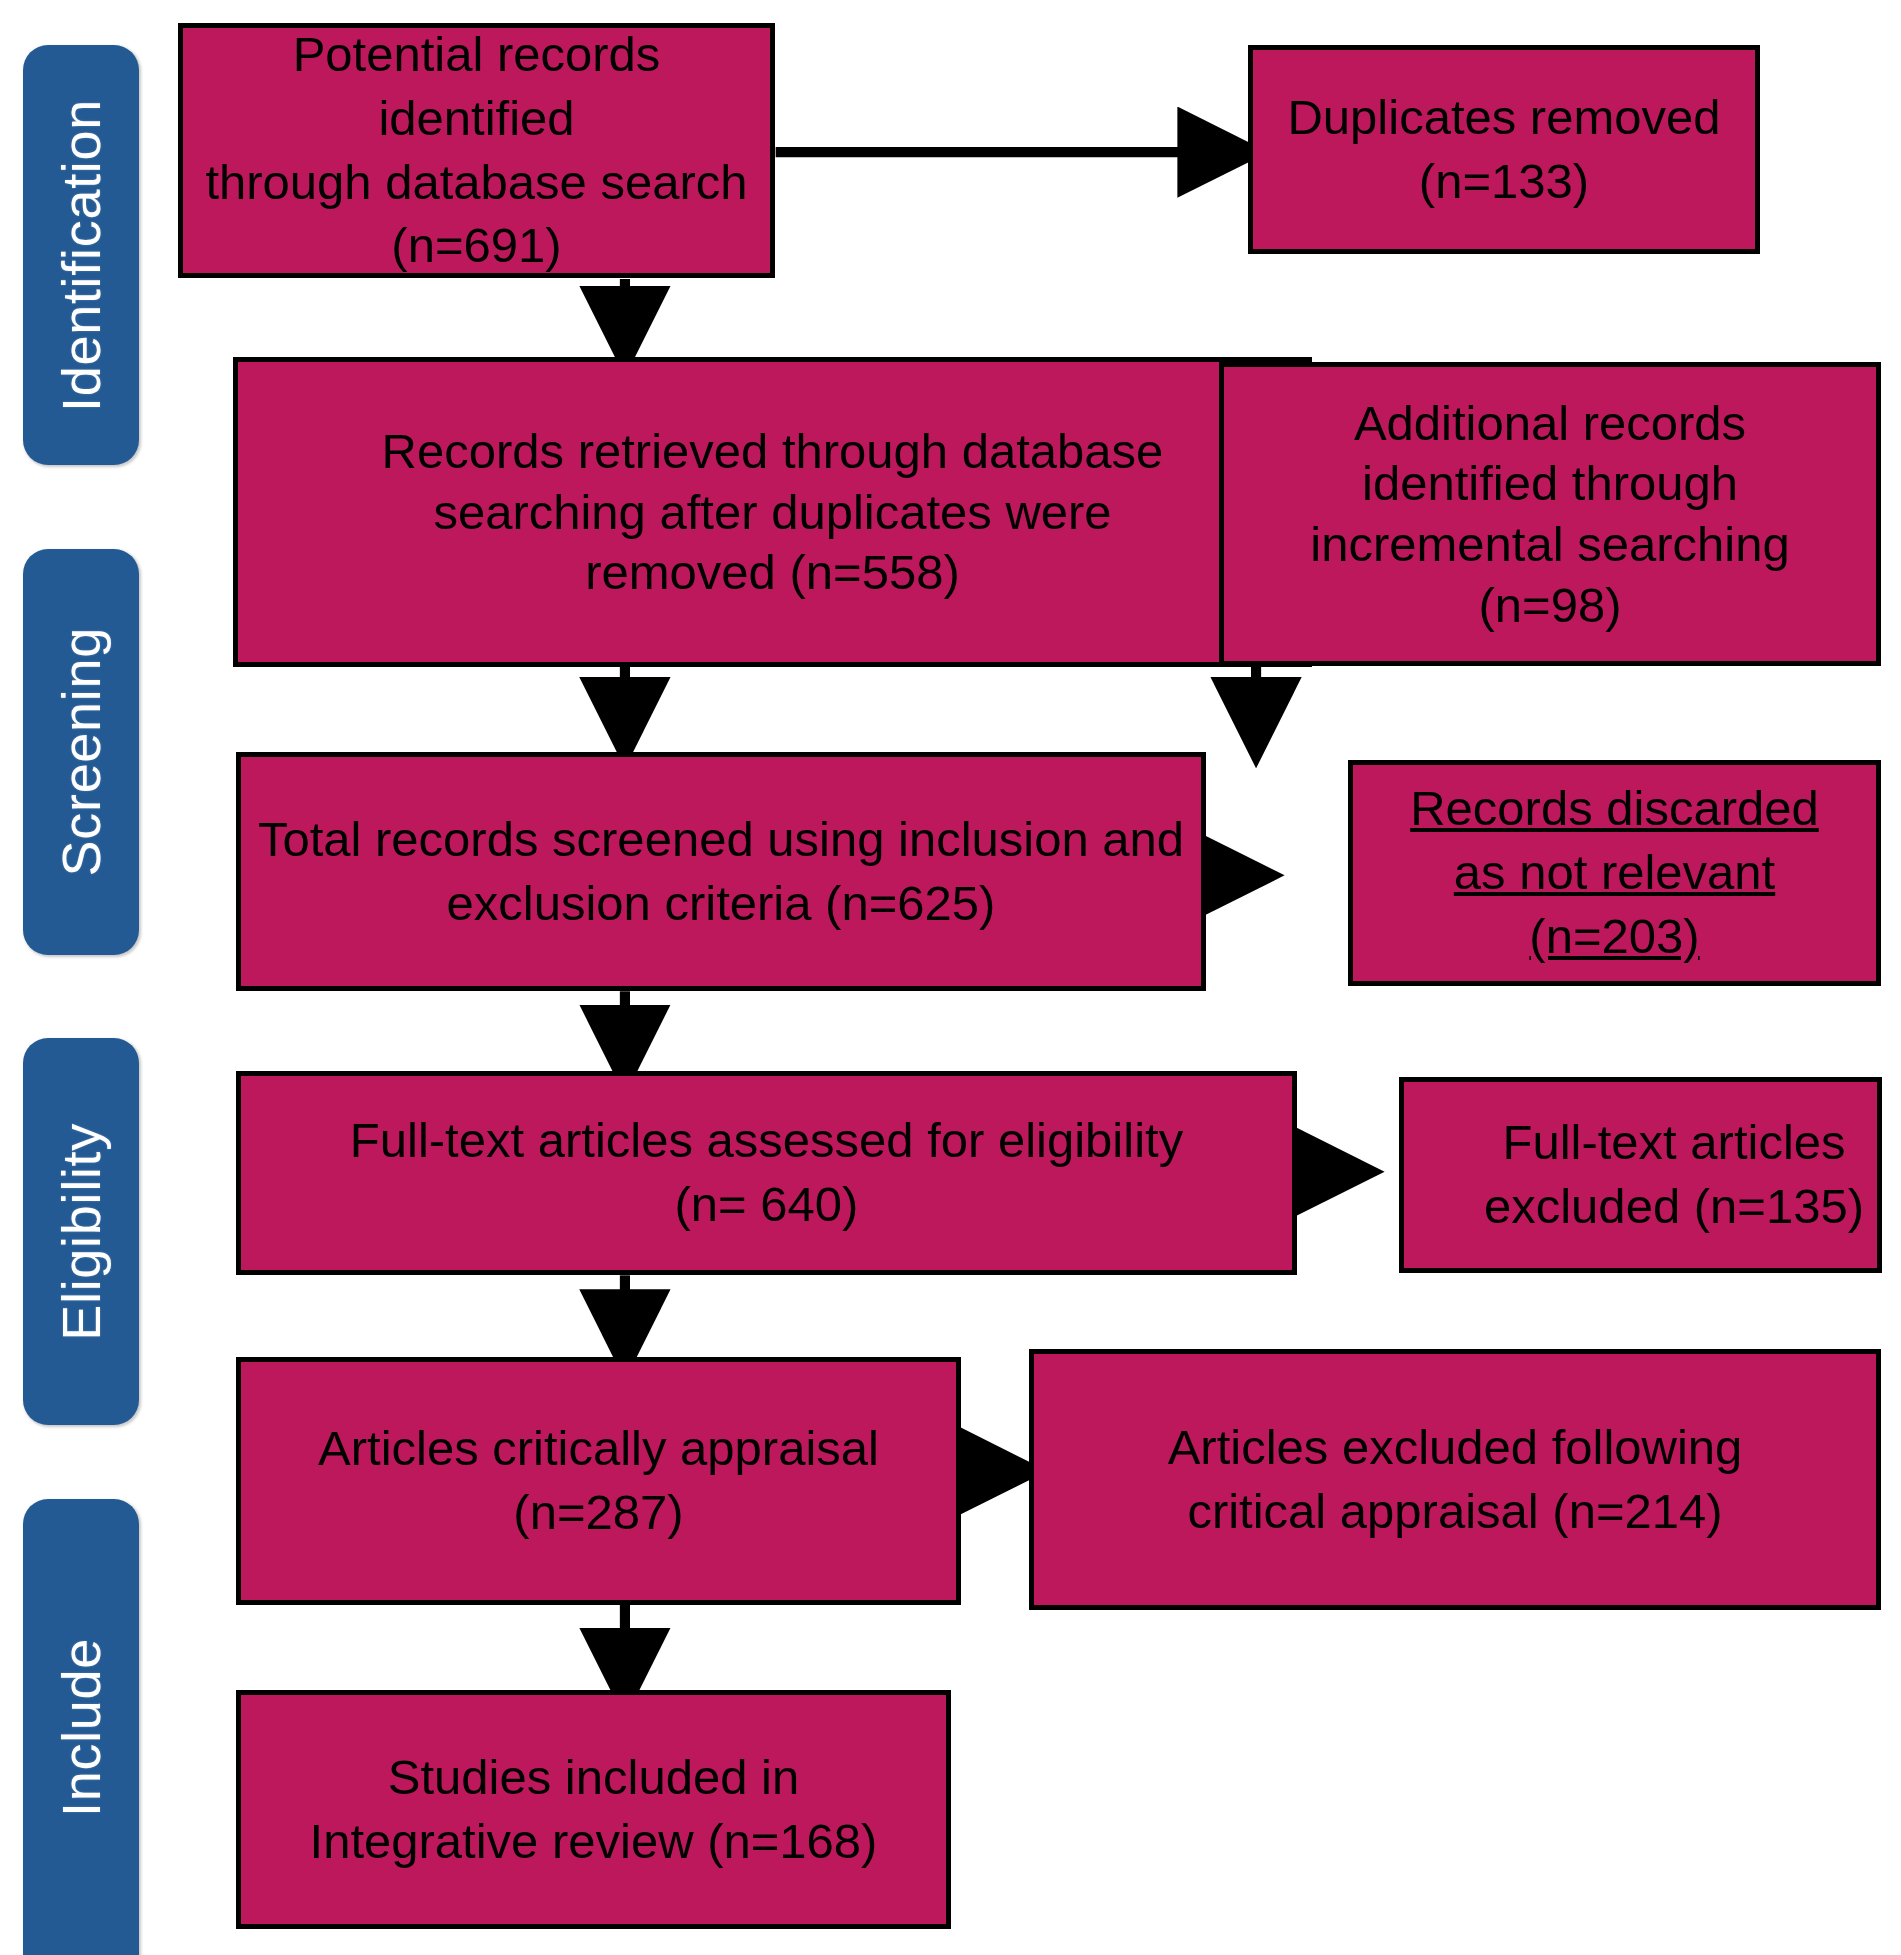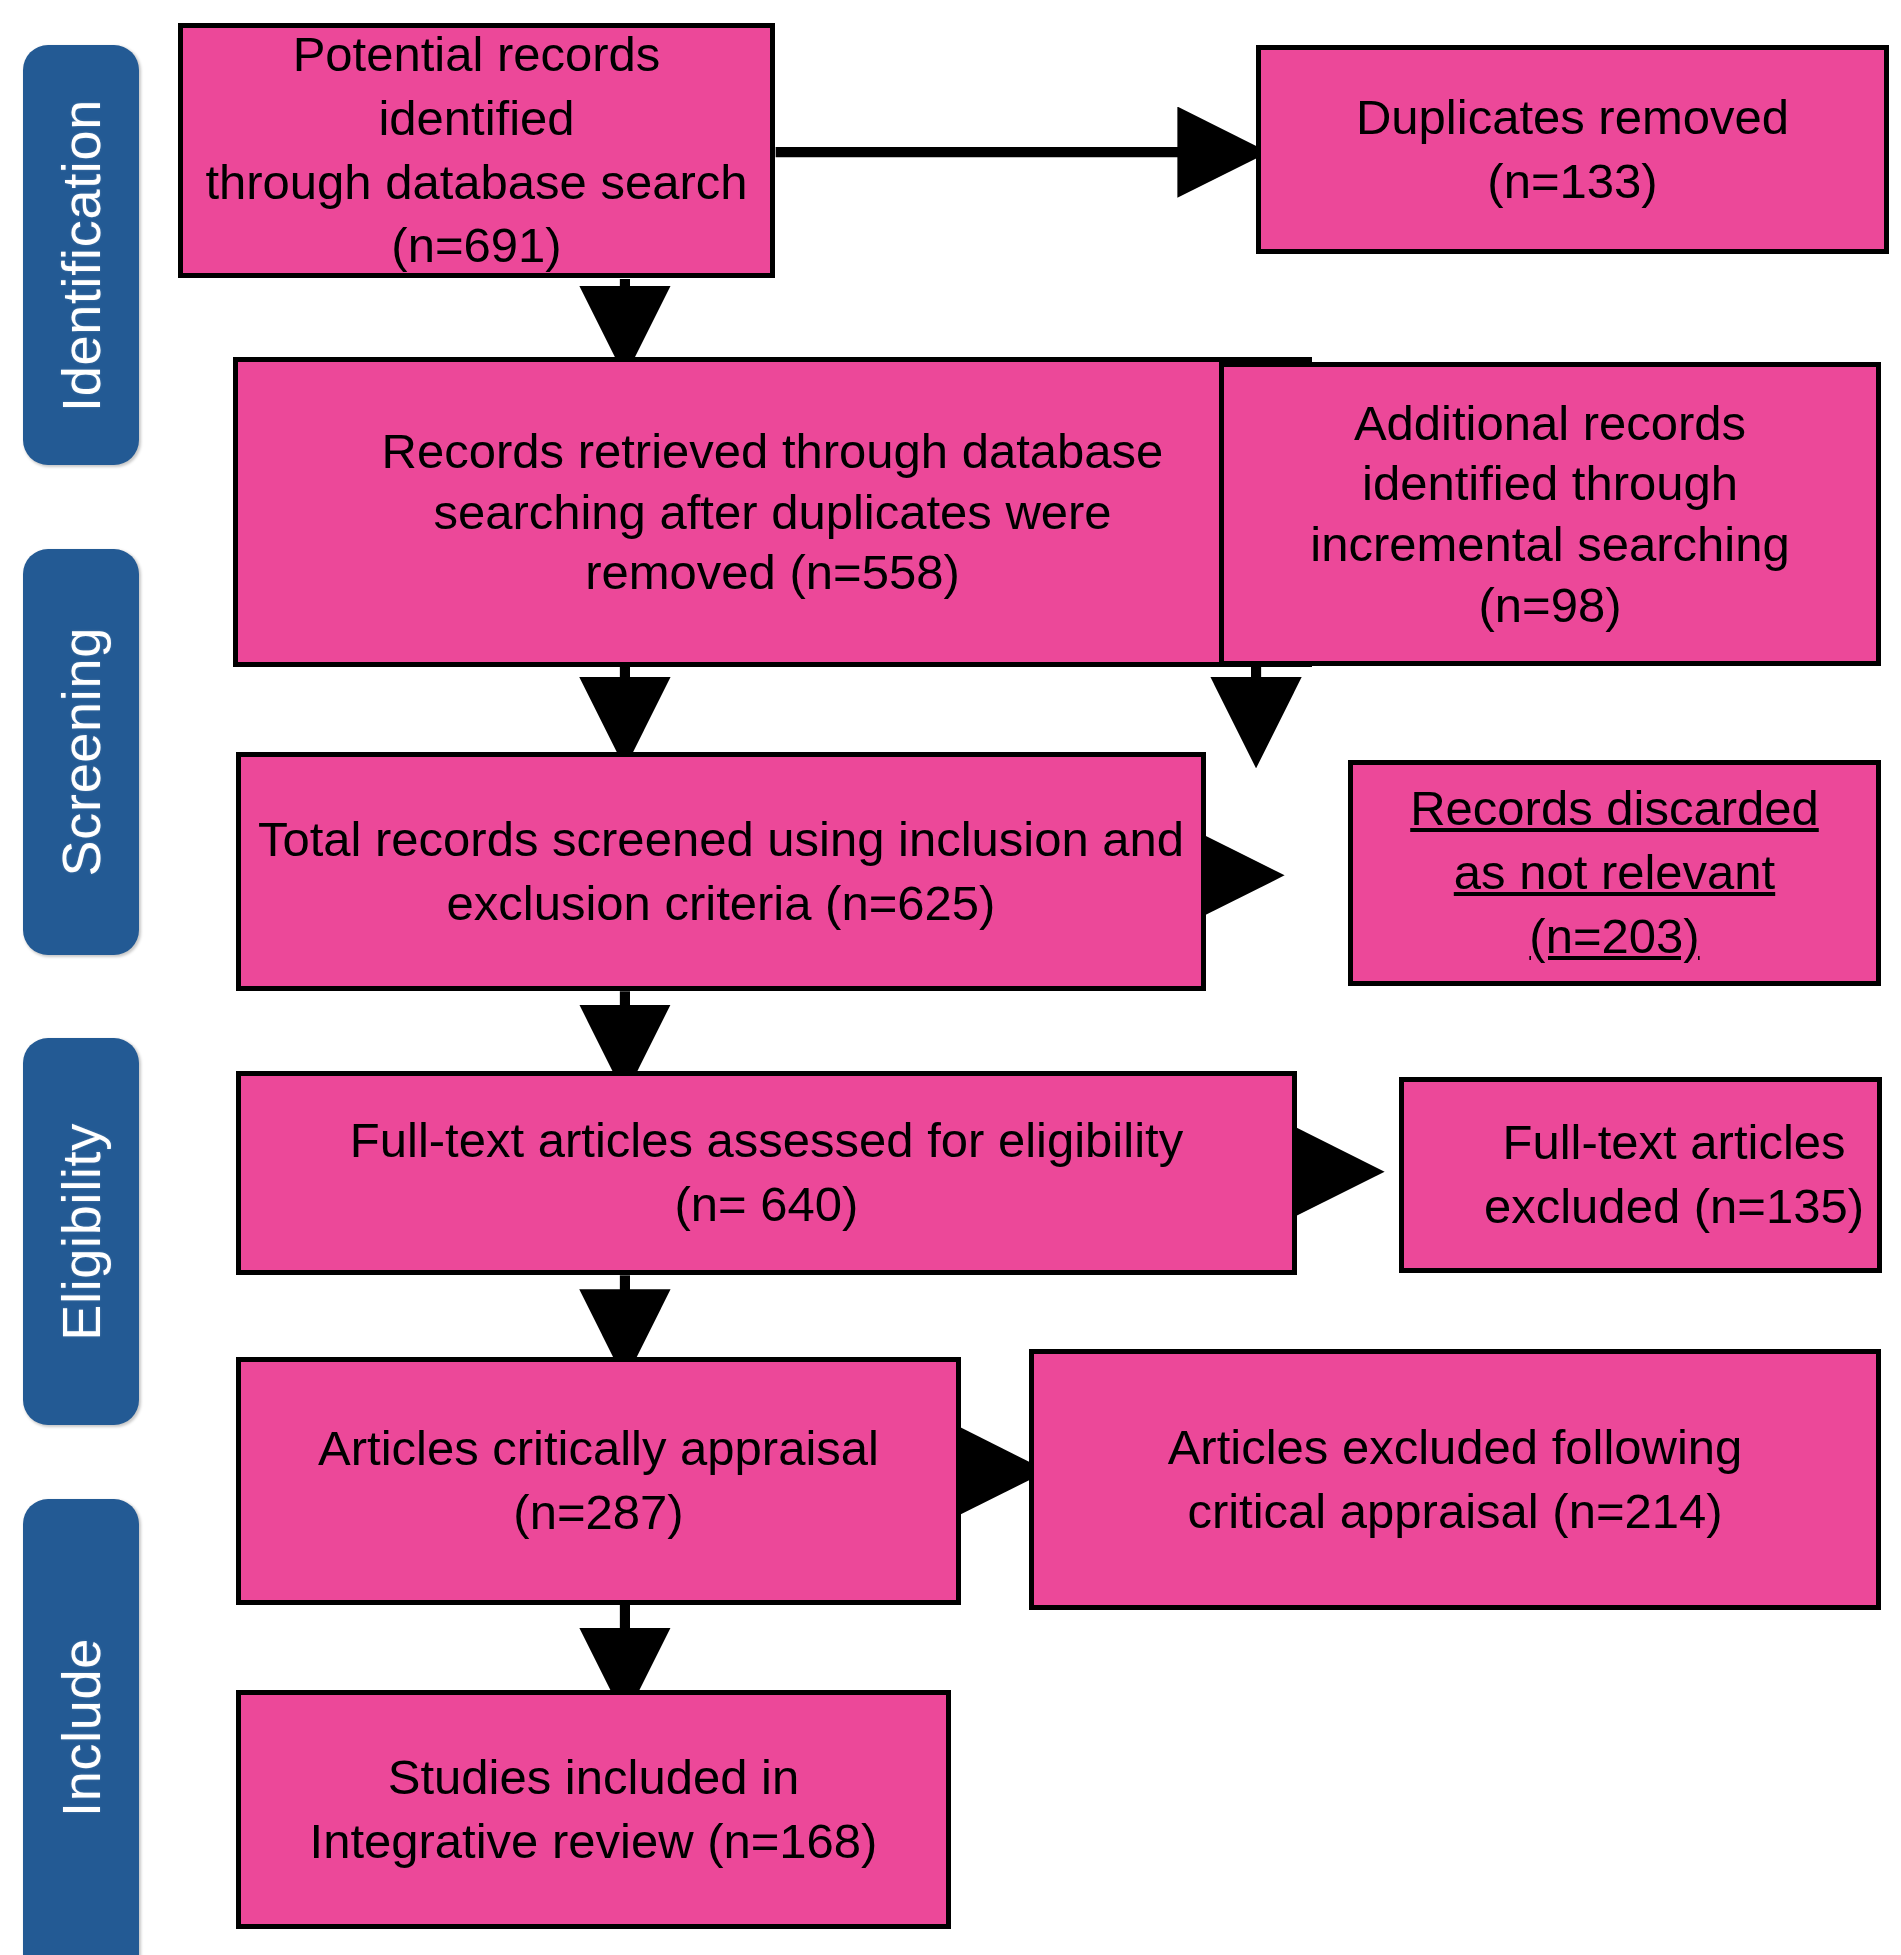--- a/index.html
+++ b/index.html
@@ -44,21 +44,21 @@
     color: #ffffff;
     font-family: "Liberation Sans", sans-serif;
     font-size: 54px;
     font-weight: 400;
     letter-spacing: 0.7px;
     white-space: nowrap;
     text-shadow: 0 0 2.2px rgba(255,255,255,0.25);
   }
   .flow-box {
     position: absolute;
-    background: #ec4899;
+    background: #be185d;
     border: 5px solid #000000;
     box-sizing: border-box;
     display: flex;
     align-items: center;
     justify-content: center;
     text-align: center;
     padding: 4.3px 13px;
   }
   .flow-box .box-text {
     font-family: "Liberation Sans", sans-serif;
@@ -138,21 +138,21 @@
   <div class="stage-pill" style="left:23px; top:1499px; width:116px; height:457px; border-radius:25px 25px 0 0;">
     <span class="stage-label">Include</span>
   </div>
 
   <div class="flow-box" style="left:178px; top:23px; width:597px; height:255px;">
     <span class="box-text">Potential records identified
 through database search
 (n=691)</span>
   </div>
 
-  <div class="flow-box" style="left:1248px; top:45px; width:633px; height:209px;margin-left:8px;">
+  <div class="flow-box" style="left:1248px; top:45px; width:512px; height:209px;">
     <span class="box-text">Duplicates removed
 (n=133)</span>
   </div>
 
   <div class="flow-box" style="left:233px; top:357px; width:1079px; height:310px;">
     <span class="box-text tight">Records retrieved through database
 searching after duplicates were
 removed (n=558)</span>
   </div>
 

